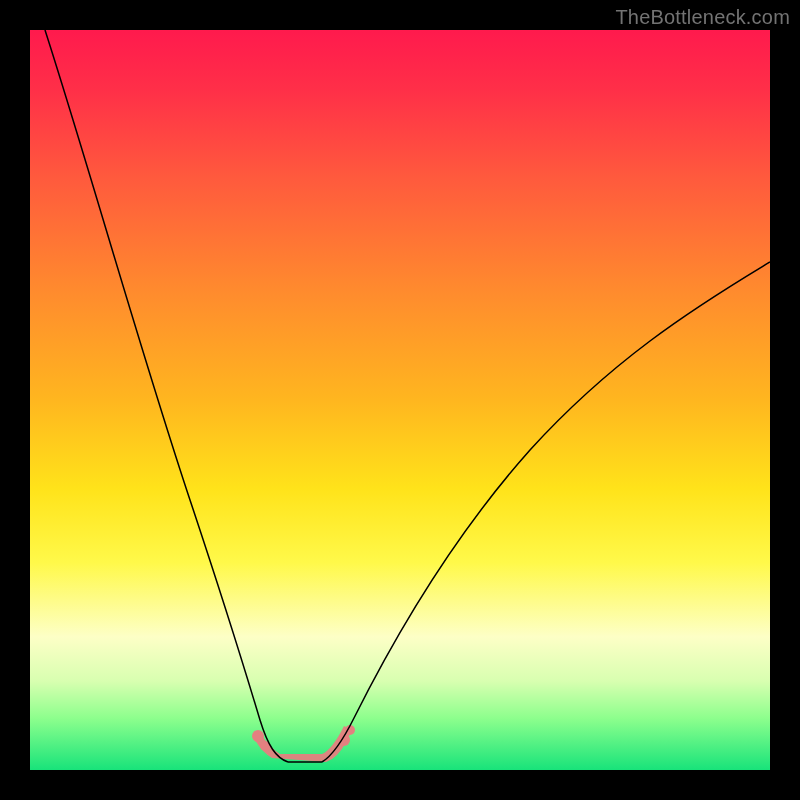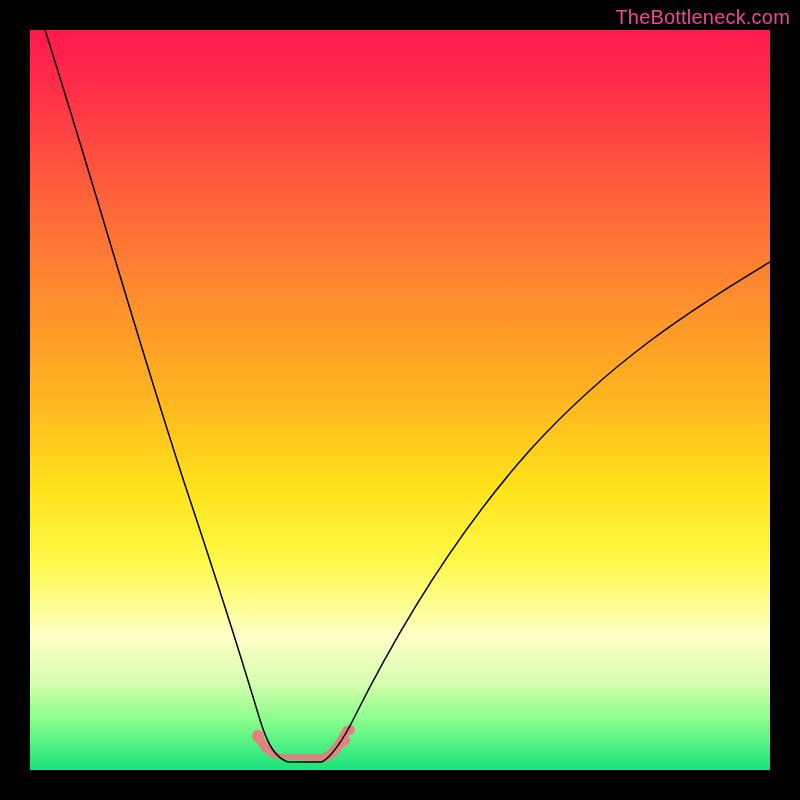--- a/index.html
+++ b/index.html
@@ -38,21 +38,21 @@
       #fdffc6 82%,
       #d8ffb0 88%,
       #8dff8d 93%,
       #18e37a 100%
     );
   }
   .watermark {
     position: absolute;
     top: 6px;
     right: 10px;
-    color: #ec4899;
+    color: #737373;
     font-size: 20px;
     font-weight: 500;
     letter-spacing: 0.2px;
   }
   svg.curve {
     position: absolute;
     left: 0;
     top: 0;
     width: 740px;
     height: 740px;

